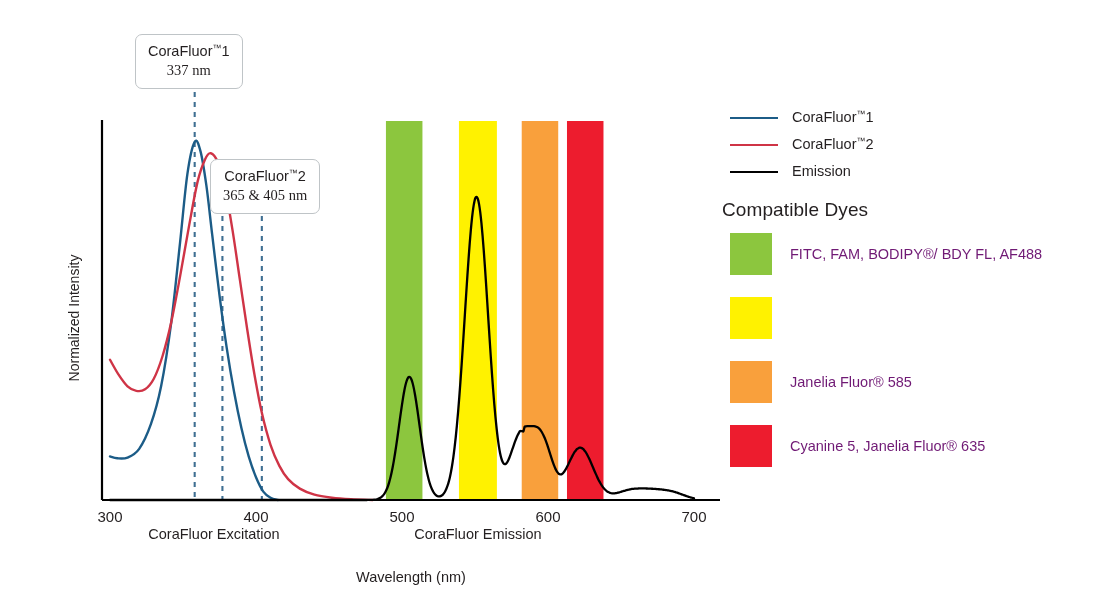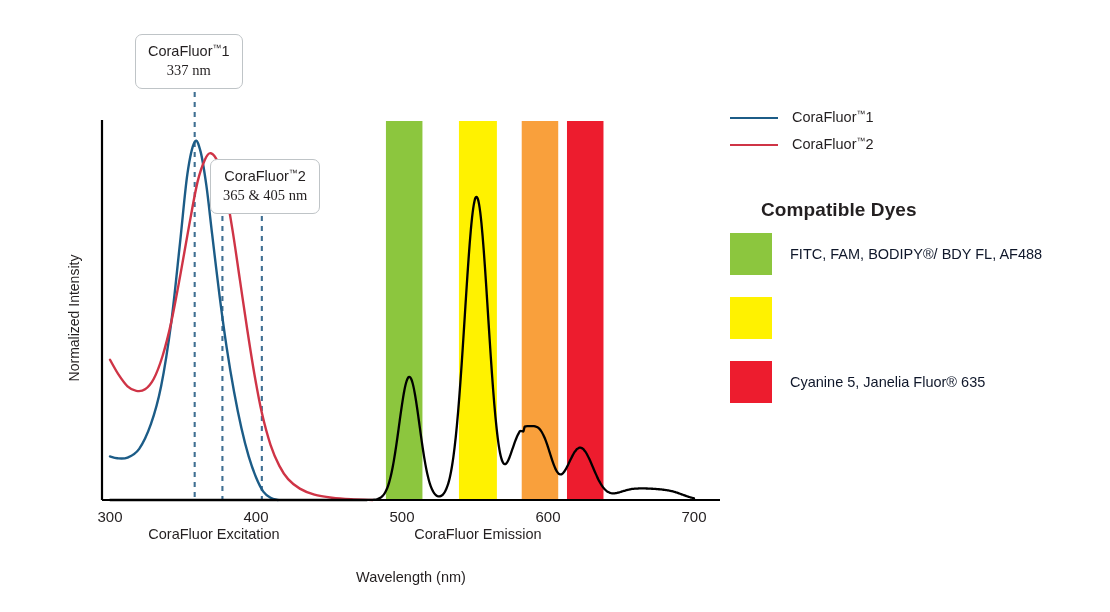--- a/index.html
+++ b/index.html
@@ -43,27 +43,27 @@
   .callout .l2{display:block;font-family:Liberation Serif, serif;}
   .sup{font-size:9px;vertical-align:0.52em;letter-spacing:0;}
 
   
   .legend{position:absolute;left:730px;top:104px;width:372px;}
   .leg-row{display:flex;align-items:center;height:27px;}
   .leg-line{width:48px;height:0;border-top-width:2.6px;border-top-style:solid;margin-right:14px;flex:0 0 48px;}
   .leg-lbl{font-size:14.5px;color:#231f20;line-height:1;}
 
   .dyes-title{
-    position:absolute;left:761px;top:199px;
-    font-size:19px;font-weight:bold;color:#231f20;letter-spacing:.1px;
+    position:absolute;left:722px;top:199px;
+    font-size:19px;font-weight:normal;color:#231f20;letter-spacing:.1px;
   }
   .dyes{position:absolute;left:730px;top:233px;width:376px;}
   .dye-row{display:flex;align-items:center;margin-bottom:22px;}
   .dye-sw{width:42px;height:42px;flex:0 0 42px;margin-right:18px;}
-  .dye-lbl{font-size:14.5px;color:#0f172a;line-height:1.38;}
+  .dye-lbl{font-size:14.5px;color:#701a75;line-height:1.38;}
 </style>
 </head>
 <body>
 
 <div id="root">
 
   <div class="chart-wrap">
     <svg class="plot" width="740" height="612">
       <g id="bands-g">
           <rect x="385.94" y="121" width="36.5" height="379" fill="#8cc63e"></rect>
@@ -112,36 +112,46 @@
 
   <div class="legend" id="legend">
       <div class="leg-row">
         <span class="leg-line" style="border-top-color: rgb(28, 92, 135);"></span>
         <span class="leg-lbl"><span>CoraFluor</span><span class="sup">™</span><span>1</span></span>
       </div>
       <div class="leg-row">
         <span class="leg-line" style="border-top-color: rgb(207, 52, 70);"></span>
         <span class="leg-lbl"><span>CoraFluor</span><span class="sup">™</span><span>2</span></span>
       </div>
+      <div class="leg-row">
+        <span class="leg-line" style="border-top-color: rgb(0, 0, 0);"></span>
+        <span class="leg-lbl"><span>Emission</span></span>
+      </div>
     </div>
 
   <div class="dyes-title">Compatible Dyes</div>
   <div class="dyes" id="dyes">
       <div class="dye-row">
         <span class="dye-sw" style="background: rgb(140, 198, 62);"></span>
         <span class="dye-lbl">
           <div>FITC, FAM, BODIPY®/ BDY FL, AF488</div>
         </span>
       </div>
       <div class="dye-row">
         <span class="dye-sw" style="background: rgb(255, 242, 0);"></span>
         <span class="dye-lbl">
         </span>
       </div>
       <div class="dye-row">
+        <span class="dye-sw" style="background: rgb(249, 160, 60);"></span>
+        <span class="dye-lbl">
+          <div>Janelia Fluor® 585</div>
+        </span>
+      </div>
+      <div class="dye-row">
         <span class="dye-sw" style="background: rgb(237, 28, 46);"></span>
         <span class="dye-lbl">
           <div>Cyanine 5, Janelia Fluor® 635</div>
         </span>
       </div>
     </div>
 
 </div>
 
 </body></html>

